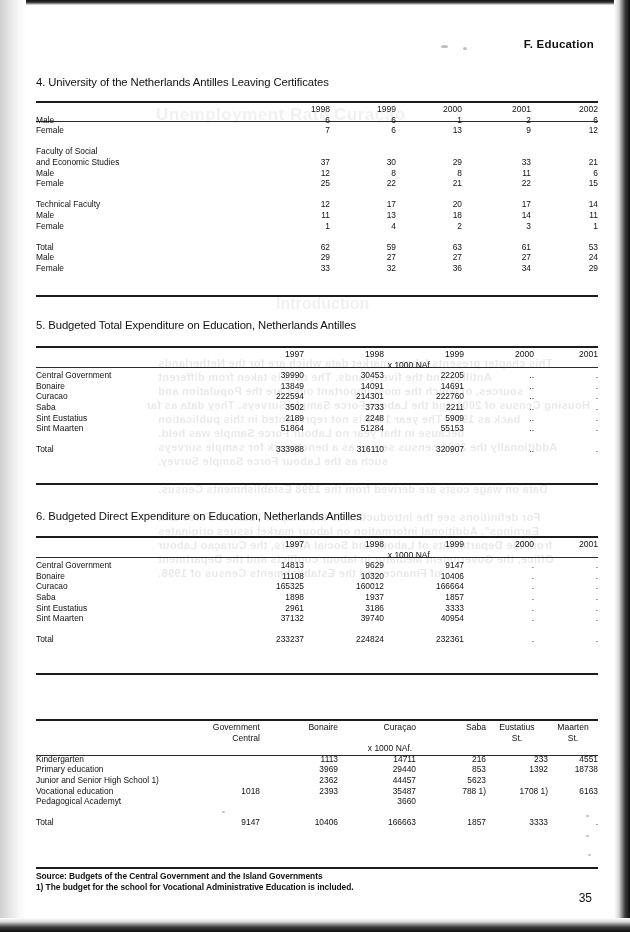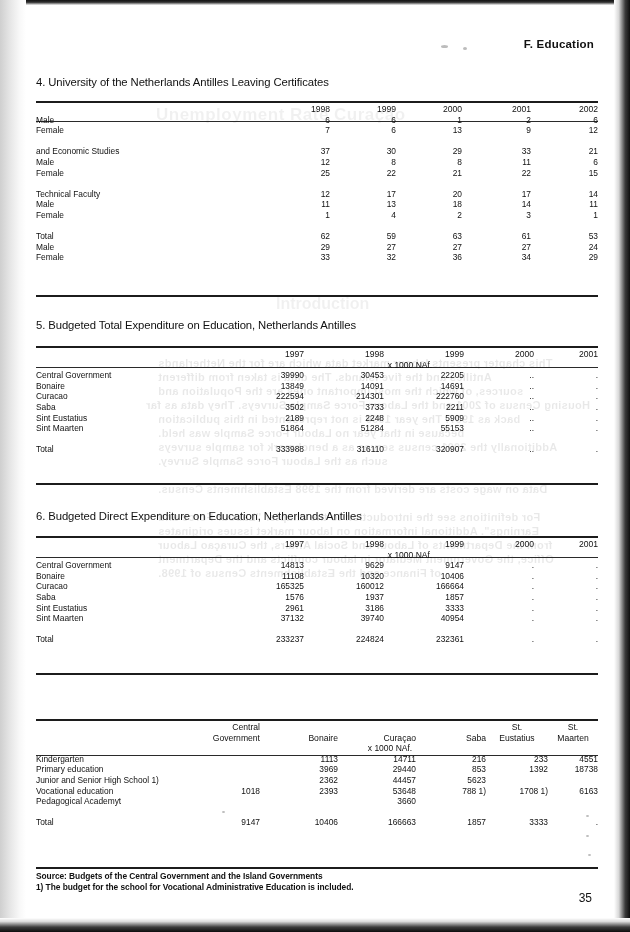--- a/index.html
+++ b/index.html
@@ -213,20 +213,28 @@
             <td class="num">7</td>
             <td class="num">6</td>
             <td class="num">13</td>
             <td class="num">9</td>
             <td class="num">12</td>
           </tr>
           <tr class="spacer">
             <td colspan="6">&nbsp;</td>
           </tr>
           <tr>
+            <td class="lbl">Faculty of Social</td>
+            <td class="num"></td>
+            <td class="num"></td>
+            <td class="num"></td>
+            <td class="num"></td>
+            <td class="num"></td>
+          </tr>
+          <tr>
             <td class="lbl">and Economic Studies</td>
             <td class="num">37</td>
             <td class="num">30</td>
             <td class="num">29</td>
             <td class="num">33</td>
             <td class="num">21</td>
           </tr>
           <tr>
             <td class="lbl indent">Male</td>
             <td class="num">12</td>
@@ -439,21 +447,21 @@
           <tr>
             <td class="lbl">Curacao</td>
             <td class="num">165325</td>
             <td class="num">160012</td>
             <td class="num">166664</td>
             <td class="num">.</td>
             <td class="num">.</td>
           </tr>
           <tr>
             <td class="lbl">Saba</td>
-            <td class="num">1576</td>
+            <td class="num">1898</td>
             <td class="num">1937</td>
             <td class="num">1857</td>
             <td class="num">.</td>
             <td class="num">.</td>
           </tr>
           <tr>
             <td class="lbl">Sint Eustatius</td>
             <td class="num">2961</td>
             <td class="num">3186</td>
             <td class="num">3333</td>
@@ -492,38 +500,38 @@
           <col style="width:78px">
           <col style="width:78px">
           <col style="width:78px">
           <col style="width:70px">
           <col style="width:62px">
           <col style="width:50px">
       </colgroup>
       <thead>
         <tr>
           <th></th>
+          <th class="yr">Government</th>
+          <th class="yr">Bonaire</th>
+          <th class="yr">Curaçao</th>
+          <th class="yr">Saba</th>
+          <th class="yr" style="text-align:center">Eustatius</th>
+          <th class="yr" style="text-align:center">Maarten</th>
+          <th></th>
+        </tr>
+        <tr>
+          <th></th>
           <th class="yr" style="padding-bottom:0">Central</th>
           <th class="yr" style="padding-bottom:0"></th>
           <th class="yr" style="padding-bottom:0"></th>
           <th class="yr" style="padding-bottom:0"></th>
           <th class="yr" style="padding-bottom:0;text-align:center">St.</th>
           <th class="yr" style="padding-bottom:0;text-align:center">St.</th>
           <th></th>
         </tr>
-        <tr>
-          <th></th>
-          <th class="yr">Government</th>
-          <th class="yr">Bonaire</th>
-          <th class="yr">Curaçao</th>
-          <th class="yr">Saba</th>
-          <th class="yr" style="text-align:center">Eustatius</th>
-          <th class="yr" style="text-align:center">Maarten</th>
-          <th></th>
-        </tr>
       </thead>
       <tbody>
           <tr>
             <td></td>
             <td class="unit" colspan="7">x 1000 NAf.</td>
           </tr>
           <tr>
             <td class="lbl">Kindergarten</td>
             <td class="num"></td>
             <td class="num">1113</td>
@@ -550,21 +558,21 @@
             <td class="num">44457</td>
             <td class="num">5623</td>
             <td class="num"></td>
             <td class="num"></td>
             <td></td>
           </tr>
           <tr>
             <td class="lbl">Vocational education</td>
             <td class="num">1018</td>
             <td class="num">2393</td>
-            <td class="num">53648</td>
+            <td class="num">35487</td>
             <td class="num">788 1)</td>
             <td class="num">1708 1)</td>
             <td class="num">6163</td>
             <td></td>
           </tr>
           <tr>
             <td class="lbl">Pedagogical Academyt</td>
             <td class="num"></td>
             <td class="num"></td>
             <td class="num">3660</td>

